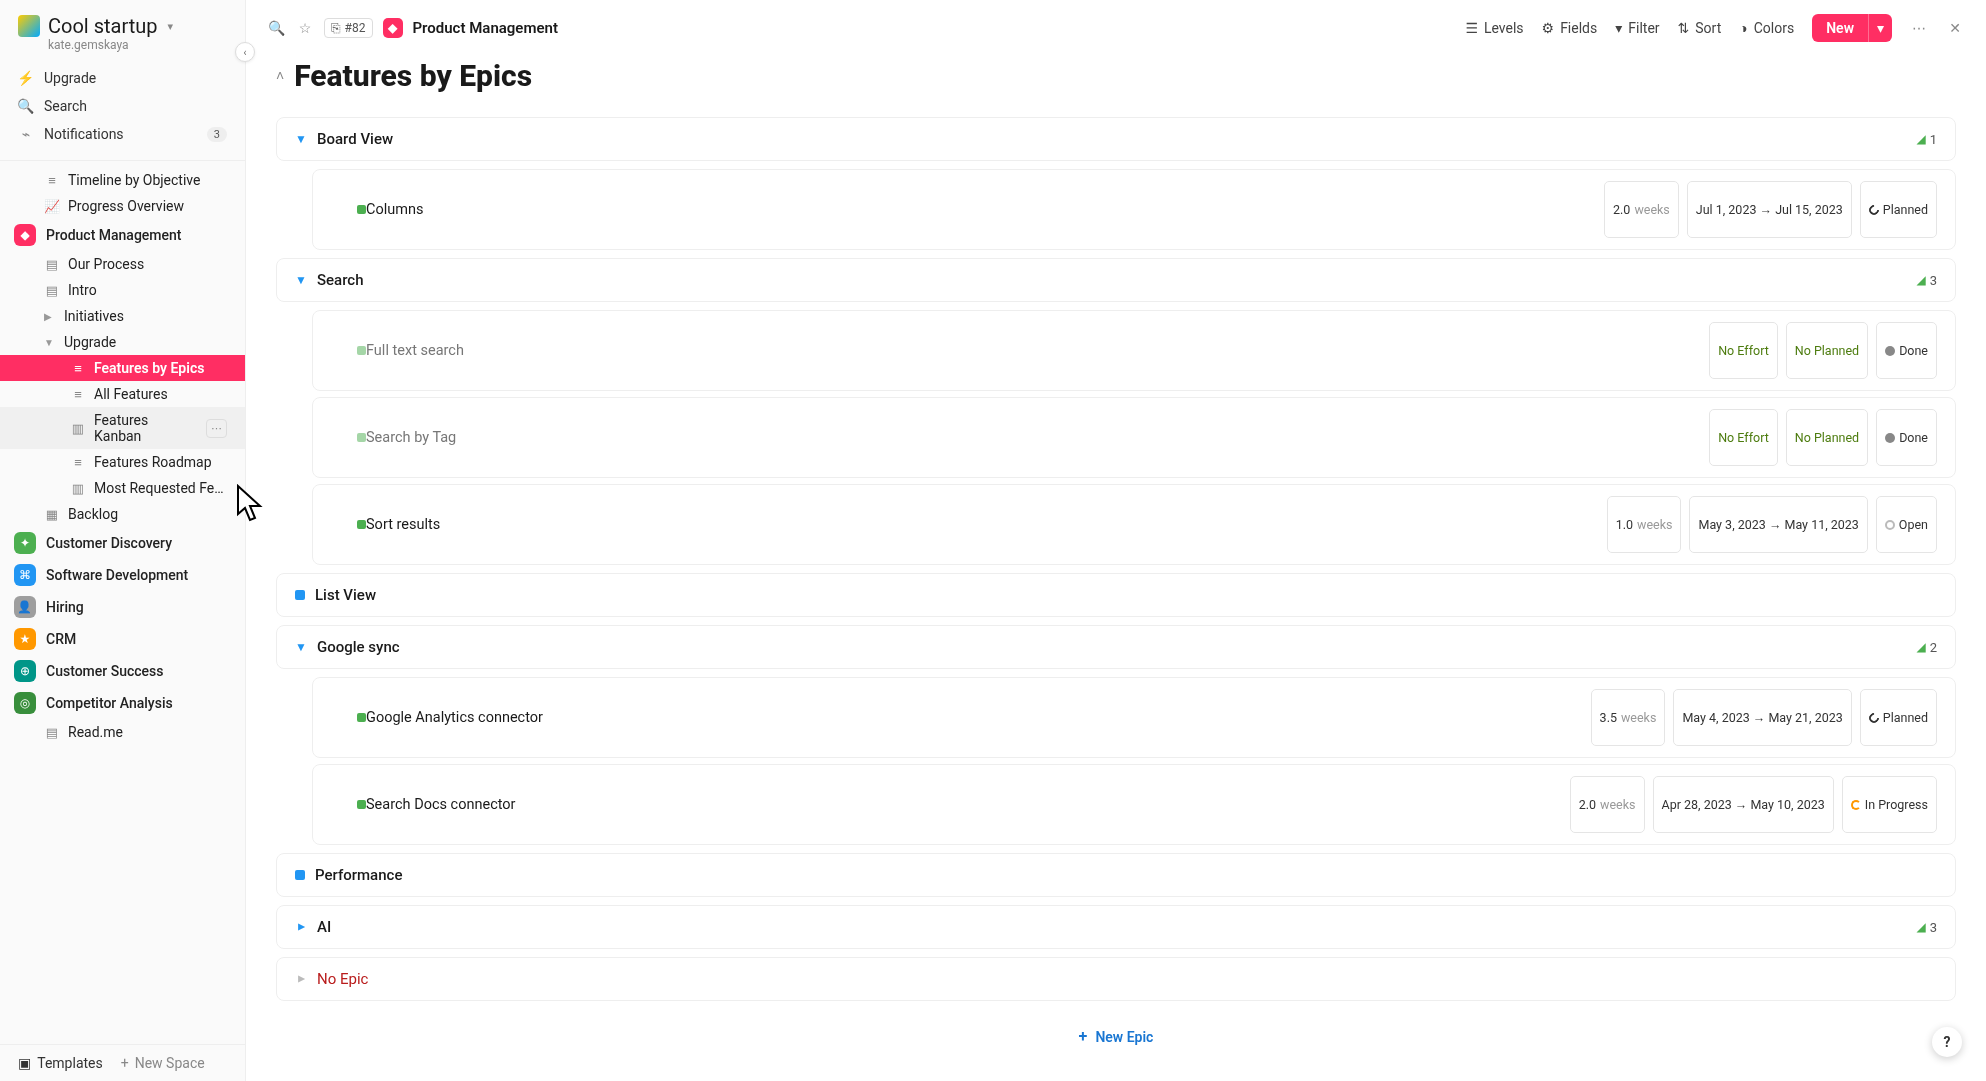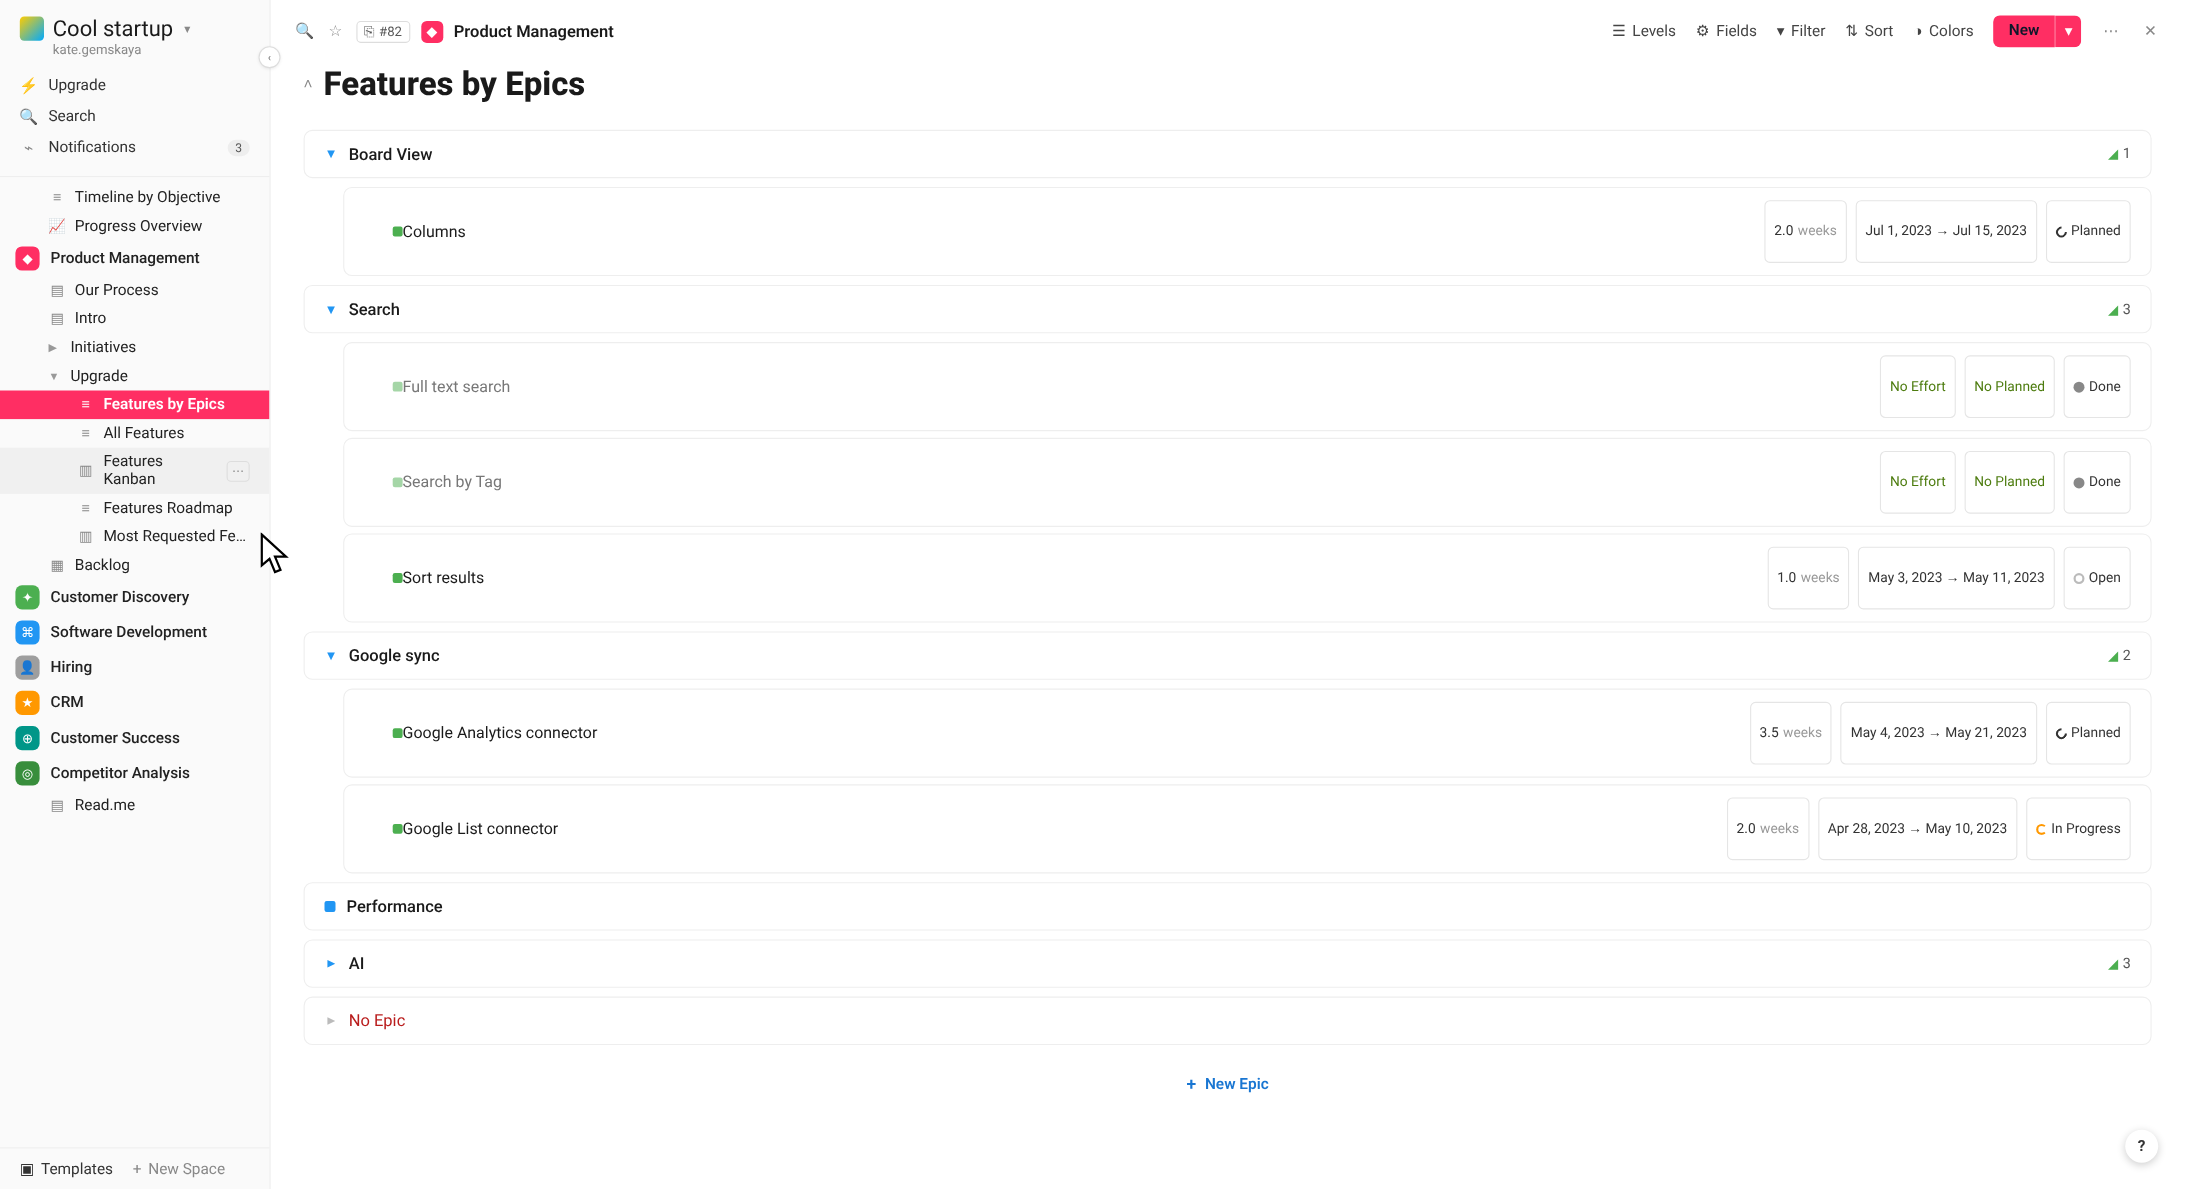--- a/index.html
+++ b/index.html
@@ -40,21 +40,21 @@
 
 .main { flex:1; display:flex; flex-direction:column; overflow:hidden; }
 .topbar { display:flex; align-items:center; padding:14px 22px 8px; gap:12px; }
 .tb-left { display:flex; align-items:center; gap:10px; }
 .tb-btn { color:#888; width:18px; height:18px; display:flex; align-items:center; justify-content:center; cursor:pointer;}
 .chip { display:flex; align-items:center; gap:4px; border:1px solid #ddd; border-radius:4px; padding:2px 6px; font-size:12px; color:#555;}
 .tb-space { display:flex; align-items:center; gap:8px; font-weight:600; font-size:15px;}
 .tb-space .space-icon{width:20px;height:20px;border-radius:5px;}
 .tb-right { margin-left:auto; display:flex; align-items:center; gap:18px; }
 .tb-tool { display:flex; align-items:center; gap:6px; color:#444; font-size:14px; cursor:pointer;}
-.new-btn { background:#ff2e63; color:#0f172a; border-radius:6px 0 0 6px; padding:6px 14px; font-weight:600; cursor:pointer;}
+.new-btn { background:#ff2e63; color:#ffffff; border-radius:6px 0 0 6px; padding:6px 14px; font-weight:600; cursor:pointer;}
 .new-dd { background:#ff2e63; color:#fff; border-radius:0 6px 6px 0; padding:6px 8px; border-left:1px solid rgba(255,255,255,.3); cursor:pointer;}
 .new-wrap{display:flex;}
 .page-head { padding: 8px 30px 16px; }
 .ph-row { display:flex; align-items:center; gap:10px;}
 .ph-title { font-size:30px; font-weight:800;}
 .ph-arrow { color:#888; font-size:14px;}
 .ph-desc { color:#555; margin-top:4px; font-size:14px;}
 .content { flex:1; overflow:auto; padding: 0 30px 40px;}
 
 
@@ -341,20 +341,24 @@
               <span class="unit">weeks</span>
             </span>
           <span class="tag">May 3, 2023 → May 11, 2023</span>
           <span class="tag">
               <span class="status-dot sd-open"></span>
               <span>Open</span>
             </span>
         </div>
       </div>
 
+      <div class="group-row">
+        <span class="g-bullet" style="background:#2196f3;"></span>
+        <span class="g-name">List View</span>
+      </div>
 
       <div class="group-row">
         <span class="g-arrow">▼</span>
         <span class="g-name">Google sync</span>
         <span class="g-right">
             <span class="count-badge">
               <span class="ci">◢</span>
               <span>2</span>
             </span>
           </span>
@@ -369,21 +373,21 @@
             </span>
           <span class="tag">May 4, 2023 → May 21, 2023</span>
           <span class="tag">
               <span class="status-dot sd-planned"></span>
               <span>Planned</span>
             </span>
         </div>
       </div>
       <div class="child-row">
         <span class="feat-bullet"></span>
-        <span class="feat-name">Google List connector</span>
+        <span class="feat-name">Search Docs connector</span>
         <div class="row-right">
           <span class="tag">
               <span>2.0</span>
               <span class="unit">weeks</span>
             </span>
           <span class="tag">Apr 28, 2023 → May 10, 2023</span>
           <span class="tag">
               <span class="status-dot sd-inprog"></span>
               <span>In Progress</span>
             </span>

